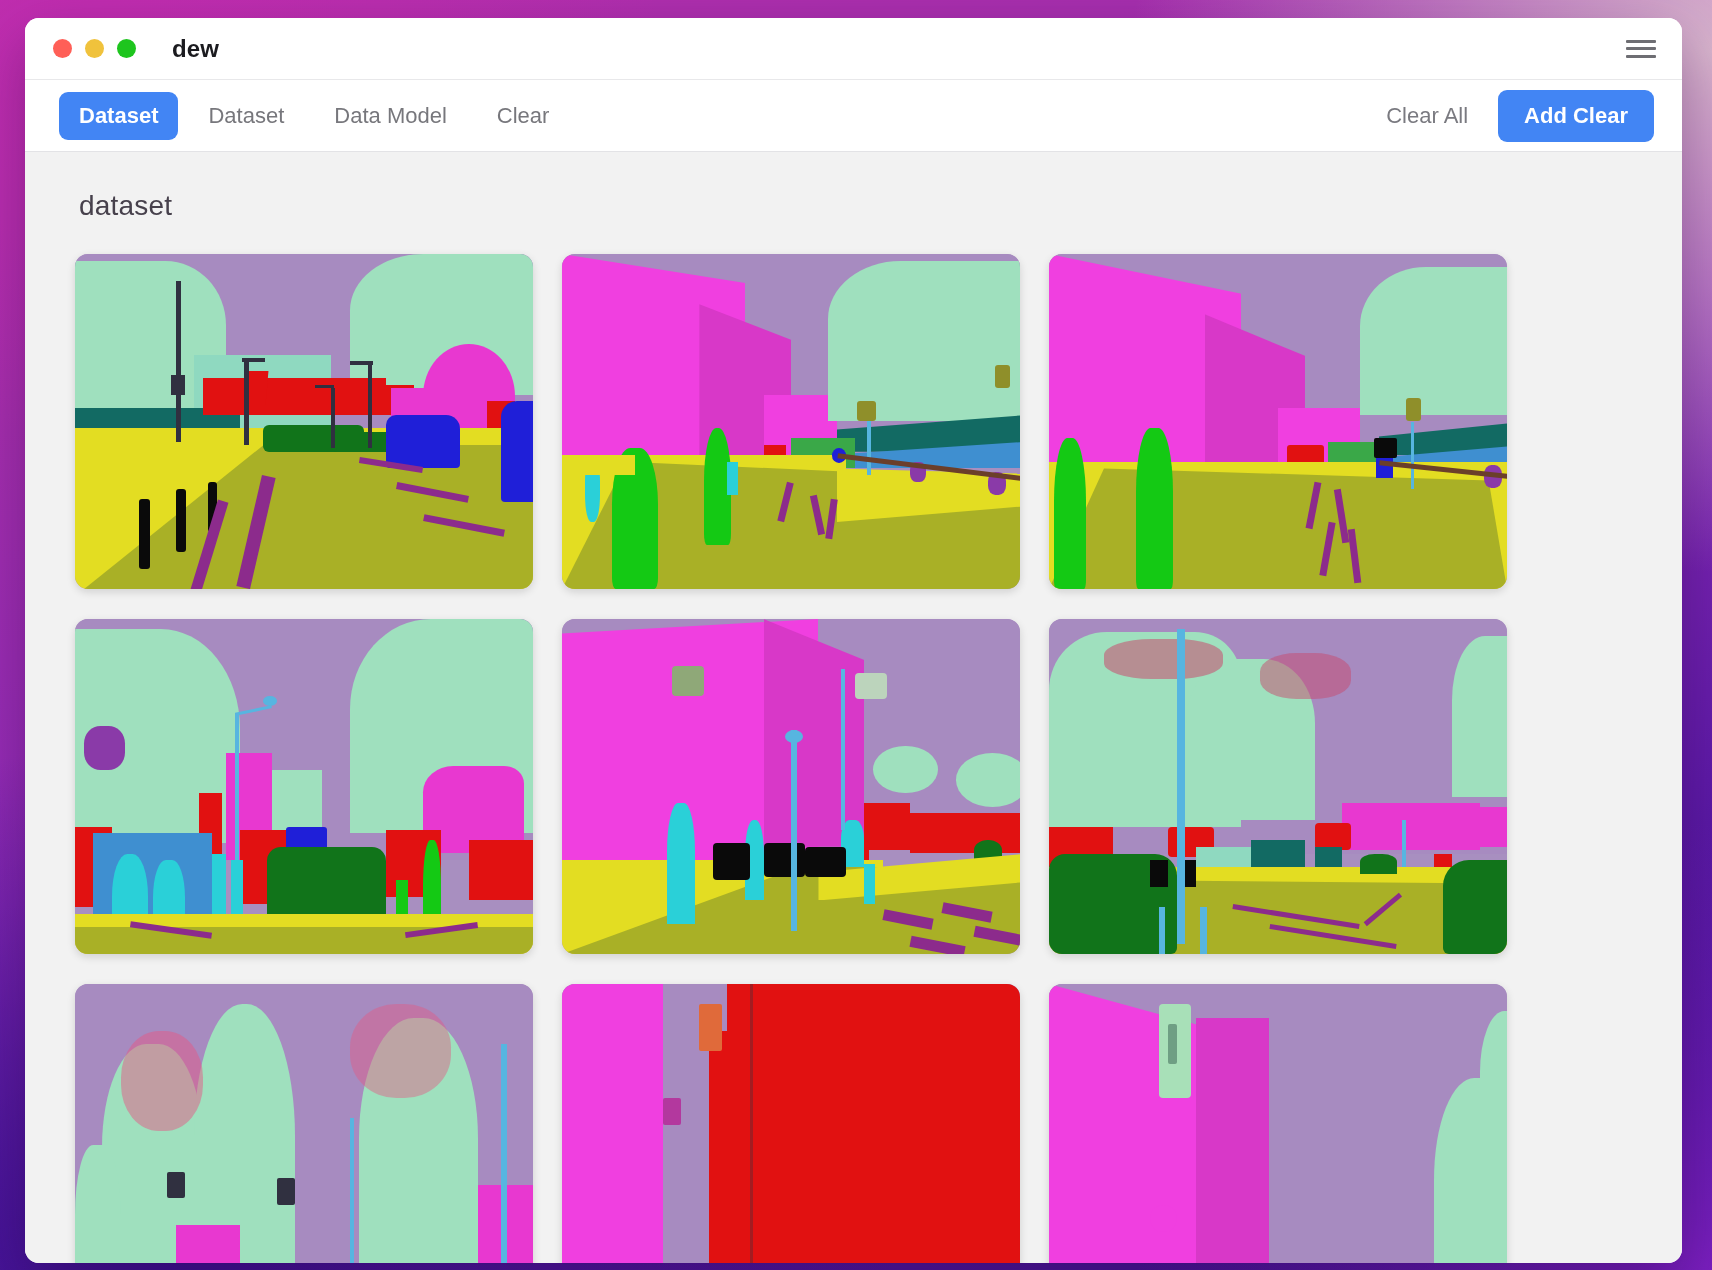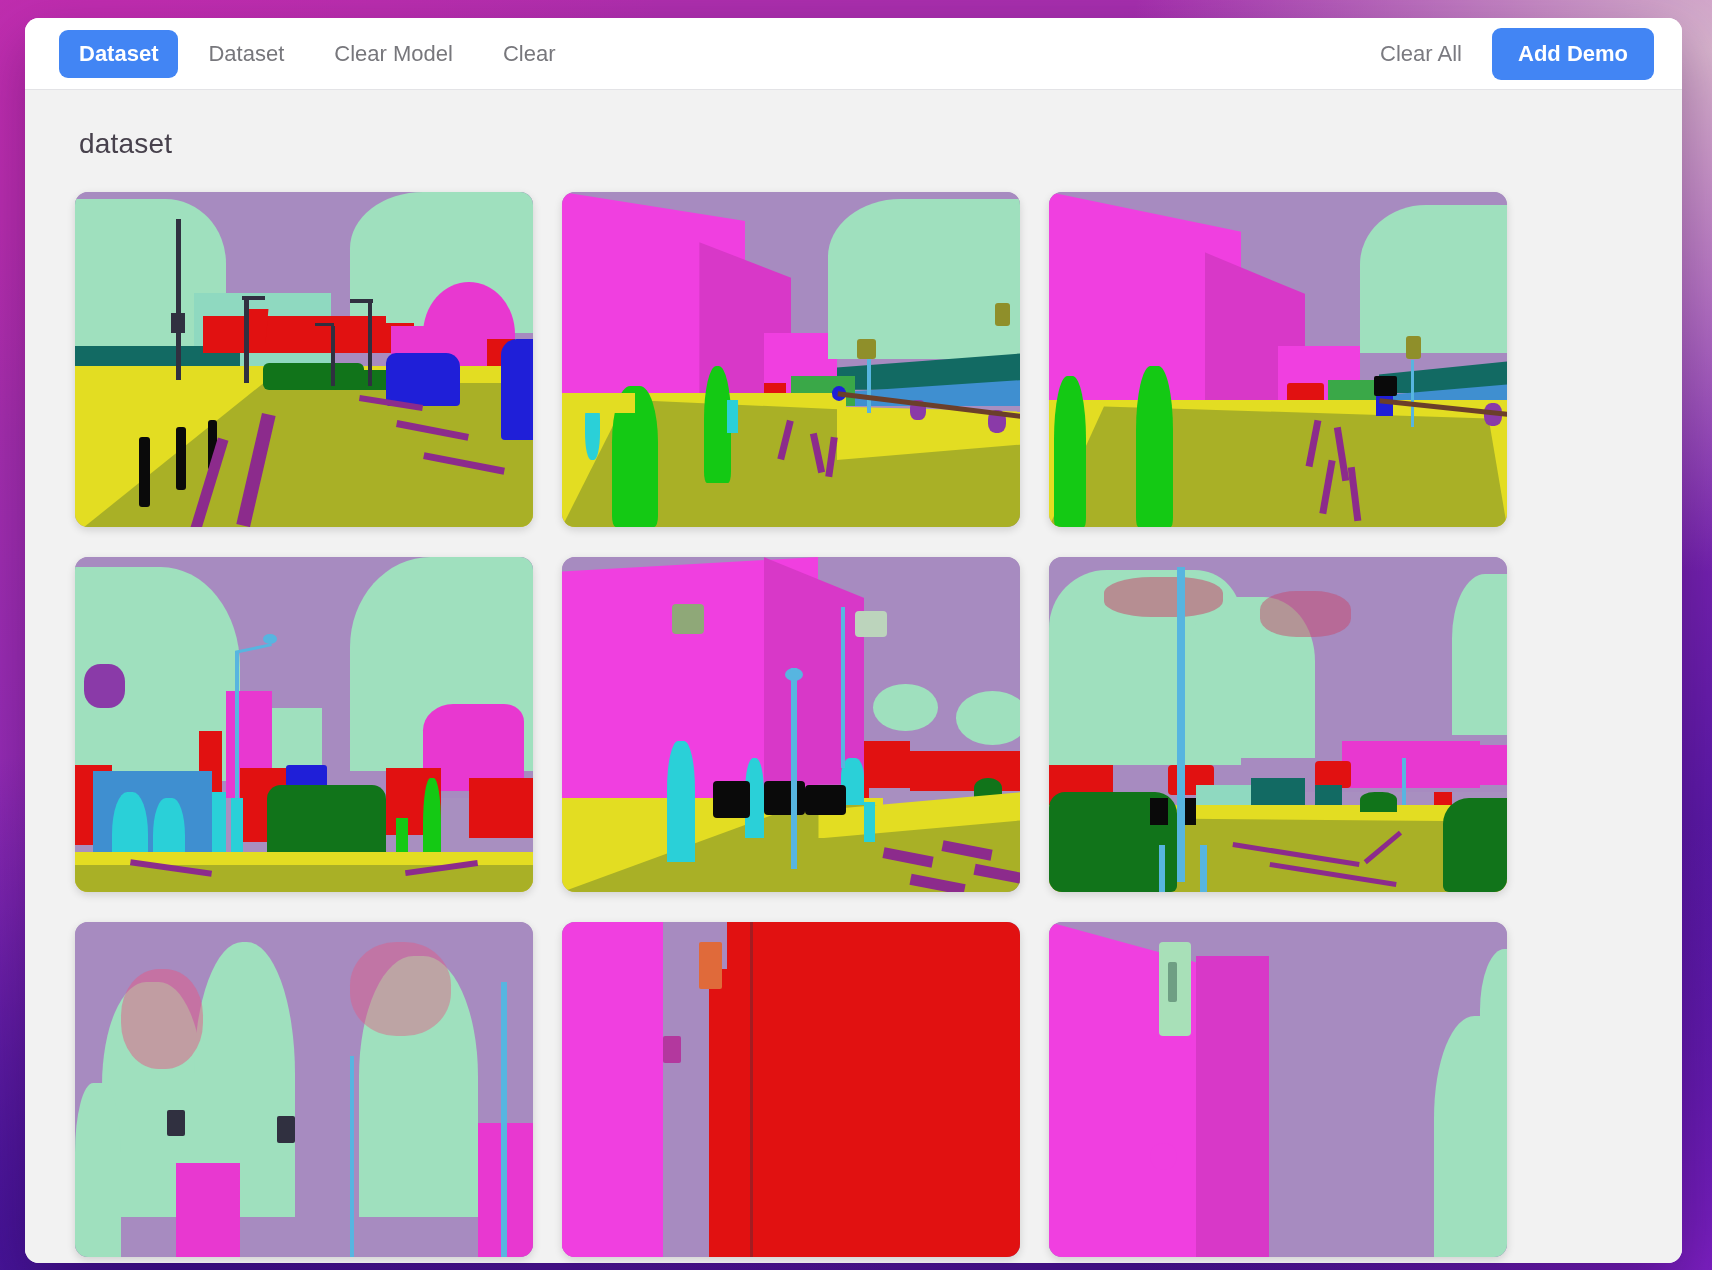--- a/index.html
+++ b/index.html
@@ -184,32 +184,46 @@
   .pole      { background: #303040; }
   .pole-c    { background: #57b5e0; }
   .purp      { background: #8a3aa8; }
   .mark      { background: #8c2b8c; }
 </style>
 </head>
 <body>
 
 <div class="window">
 
+  <div class="titlebar">
+    <div class="lights">
+      <div class="light red"></div>
+      <div class="light yellow"></div>
+      <div class="light green"></div>
+    </div>
+    <div class="app-title">dew</div>
+    <div class="titlebar-spacer"></div>
+    <div class="hamburger">
+      <span></span>
+        <span></span>
+        <span></span>
+    </div>
+  </div>
 
   <div class="toolbar">
     <div class="nav">
       <button class="nav-item active">Dataset</button>
       <button class="nav-item">Dataset</button>
-      <button class="nav-item">Clear Model</button>
+      <button class="nav-item">Data Model</button>
       <button class="nav-item">Clear</button>
     </div>
     <div class="toolbar-spacer"></div>
     <div class="actions">
       <button class="clear-all">Clear All</button>
-      <button class="add-data">Add Demo</button>
+      <button class="add-data">Add Clear</button>
     </div>
   </div>
 
   <div class="content">
     <div class="section-title">dataset</div>
 
     <div class="grid">
 
       <div class="thumb">
         <div class="scene">

